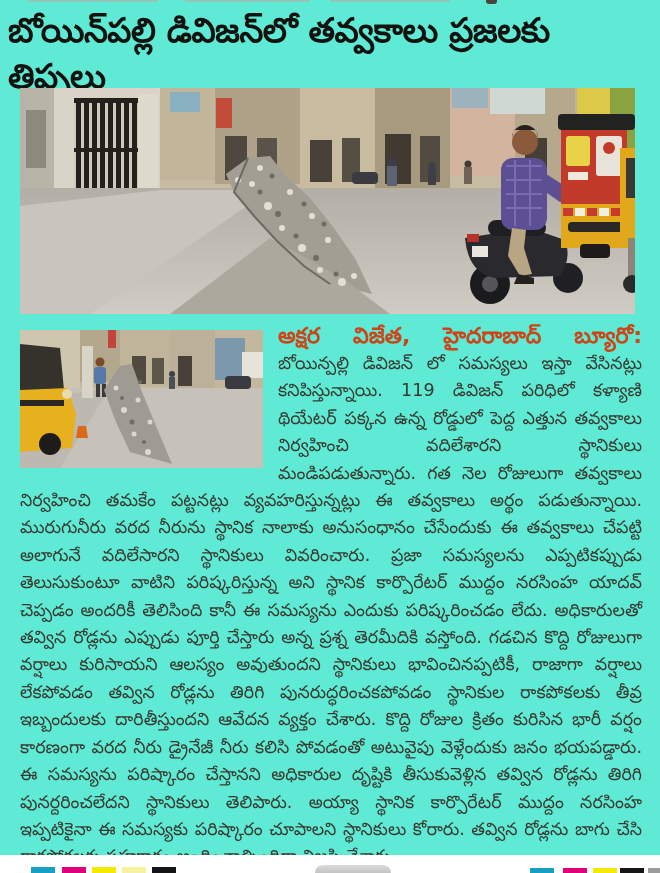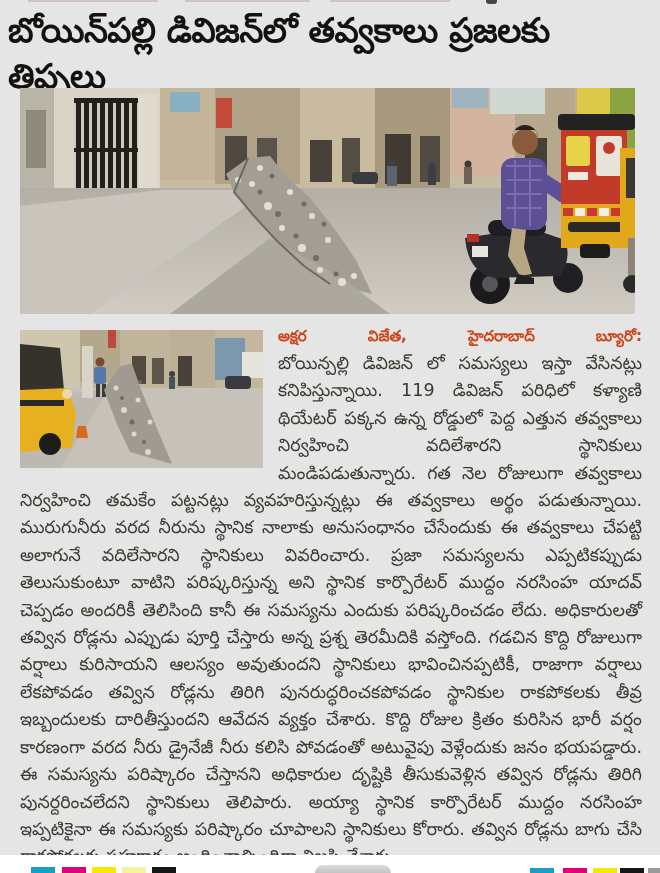--- a/index.html
+++ b/index.html
@@ -14,35 +14,35 @@
   .headline{position:absolute;left:8px;top:8px;width:640px;margin:0;
             font-size:34px;line-height:1.35;font-weight:700;color:#14120f;letter-spacing:-.5px;}
 
   .photo{position:absolute;overflow:hidden;background:#b9b5ad;}
   .photo svg{display:block;width:100%;height:100%;}
   .photo-main{left:20px;top:88px;width:615px;height:226px;}
 
   .article{position:absolute;left:20px;top:322px;width:622px;
            text-align:justify;color:#3a392f;font-size:17.5px;line-height:27.4px;}
   .photo-small{float:left;width:243px;height:138px;margin:8px 15px 6px 0;position:relative;}
-  .byline{display:block;font-weight:700;font-size:15px;line-height:28px;
+  .byline{display:block;font-weight:700;font-size:22px;line-height:28px;
           padding-left:68px;text-align:justify;text-align-last:justify;}
   .body-text{display:block;}
 
   
   .footer-strip{position:absolute;left:0;right:0;bottom:0;height:18px;background:#fff;}
   .bar{position:absolute;bottom:0;width:24px;height:6px;}
   .bar.r{height:5px;}
   .gray-blob{position:absolute;bottom:0;left:315px;width:76px;height:8px;
              background:linear-gradient(#dcdcdc,#c3c3c3);border-radius:10px 10px 0 0;}
 </style>
 </head>
 <body>
 
-<div class="page" style="background-color: #e5e5e5;">
+<div class="page" style="background-color: #5eead4;">
 
   <div class="top-frag" style="left:28px;width:130px;"></div>
   <div class="top-frag" style="left:185px;width:125px;"></div>
   <div class="top-frag" style="left:330px;width:120px;"></div>
   <div class="top-glyph"></div>
 
   <h1 class="headline">బోయిన్‌పల్లి డివిజన్‌లో తవ్వకాలు ప్రజలకు తిప్పలు</h1>
 
   <div class="photo photo-main">
     <svg viewBox="0 0 615 226" preserveAspectRatio="none">

